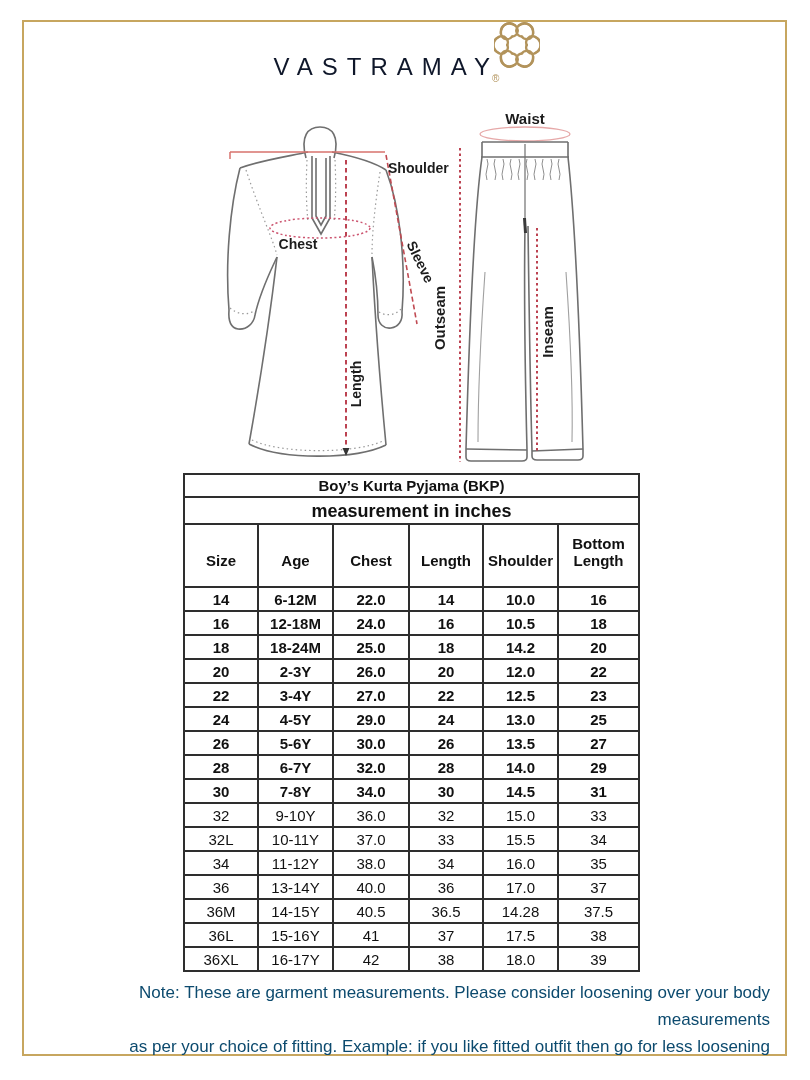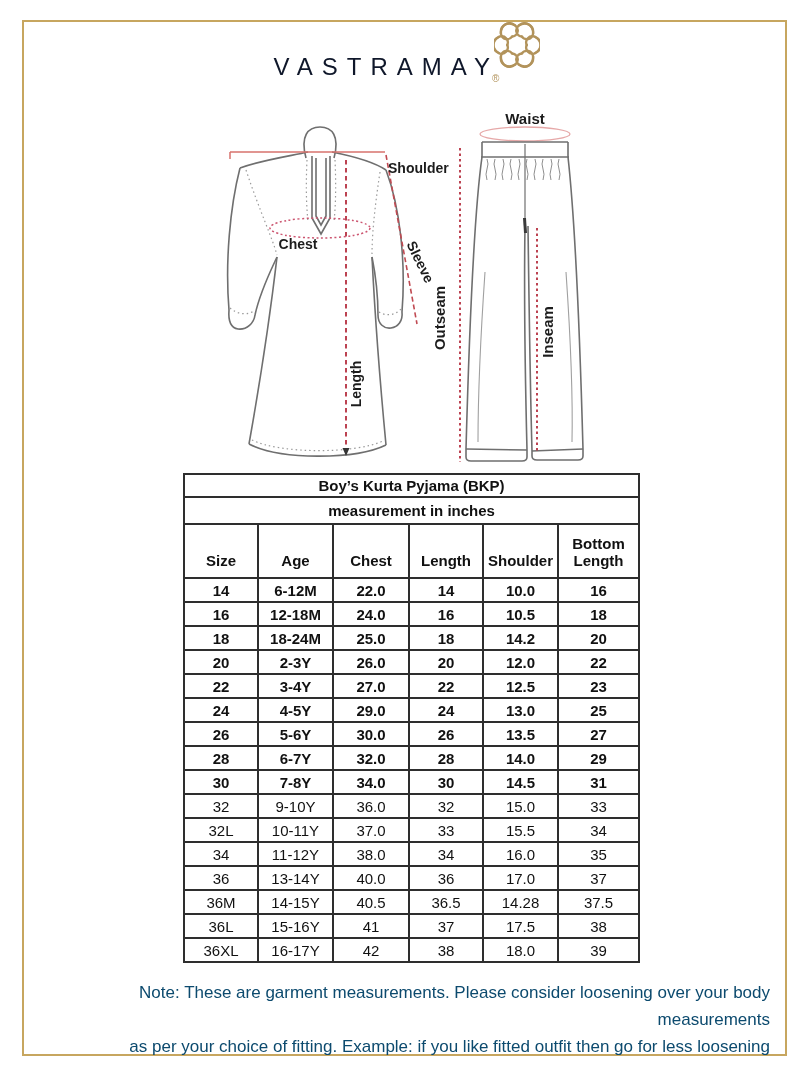--- a/index.html
+++ b/index.html
@@ -15,23 +15,23 @@
   .mandala{position:absolute;left:494px;top:22px;width:46px;height:46px;}
   
   .diag{position:absolute;}
   .diag text{font-family:"Liberation Sans",sans-serif;font-weight:700;fill:#1c1c1c;}
   
   #size-table{position:absolute;left:183px;top:473px;width:455px;border-collapse:collapse;
               table-layout:fixed;}
   #size-table td,#size-table th{border:2px solid #2e2e2e;padding:0 2px;text-align:center;
               color:#111;overflow:hidden;white-space:normal;}
   .t-title{height:21px;font-size:15px;font-weight:700;line-height:20px;}
-  .t-sub{height:25px;font-size:15px;font-weight:700;line-height:24px;}
+  .t-sub{height:25px;font-size:18px;font-weight:700;line-height:24px;}
   #size-table th{height:44px;font-size:15px;font-weight:700;vertical-align:bottom;
-              padding-bottom:8px;line-height:17px;}
+              padding-bottom:17px;line-height:17px;}
   #size-table tbody td{height:22px;font-size:15px;line-height:21px;}
   #size-table tbody tr:nth-child(-n+9) td{font-weight:700;}
   #size-table tbody tr:nth-child(n+10) td{font-weight:400;}
   
   .note{position:absolute;left:30px;top:979px;width:740px;text-align:right;
         font-size:17px;line-height:27px;color:#0c4a6e;}
 </style>
 </head>
 <body>
 

